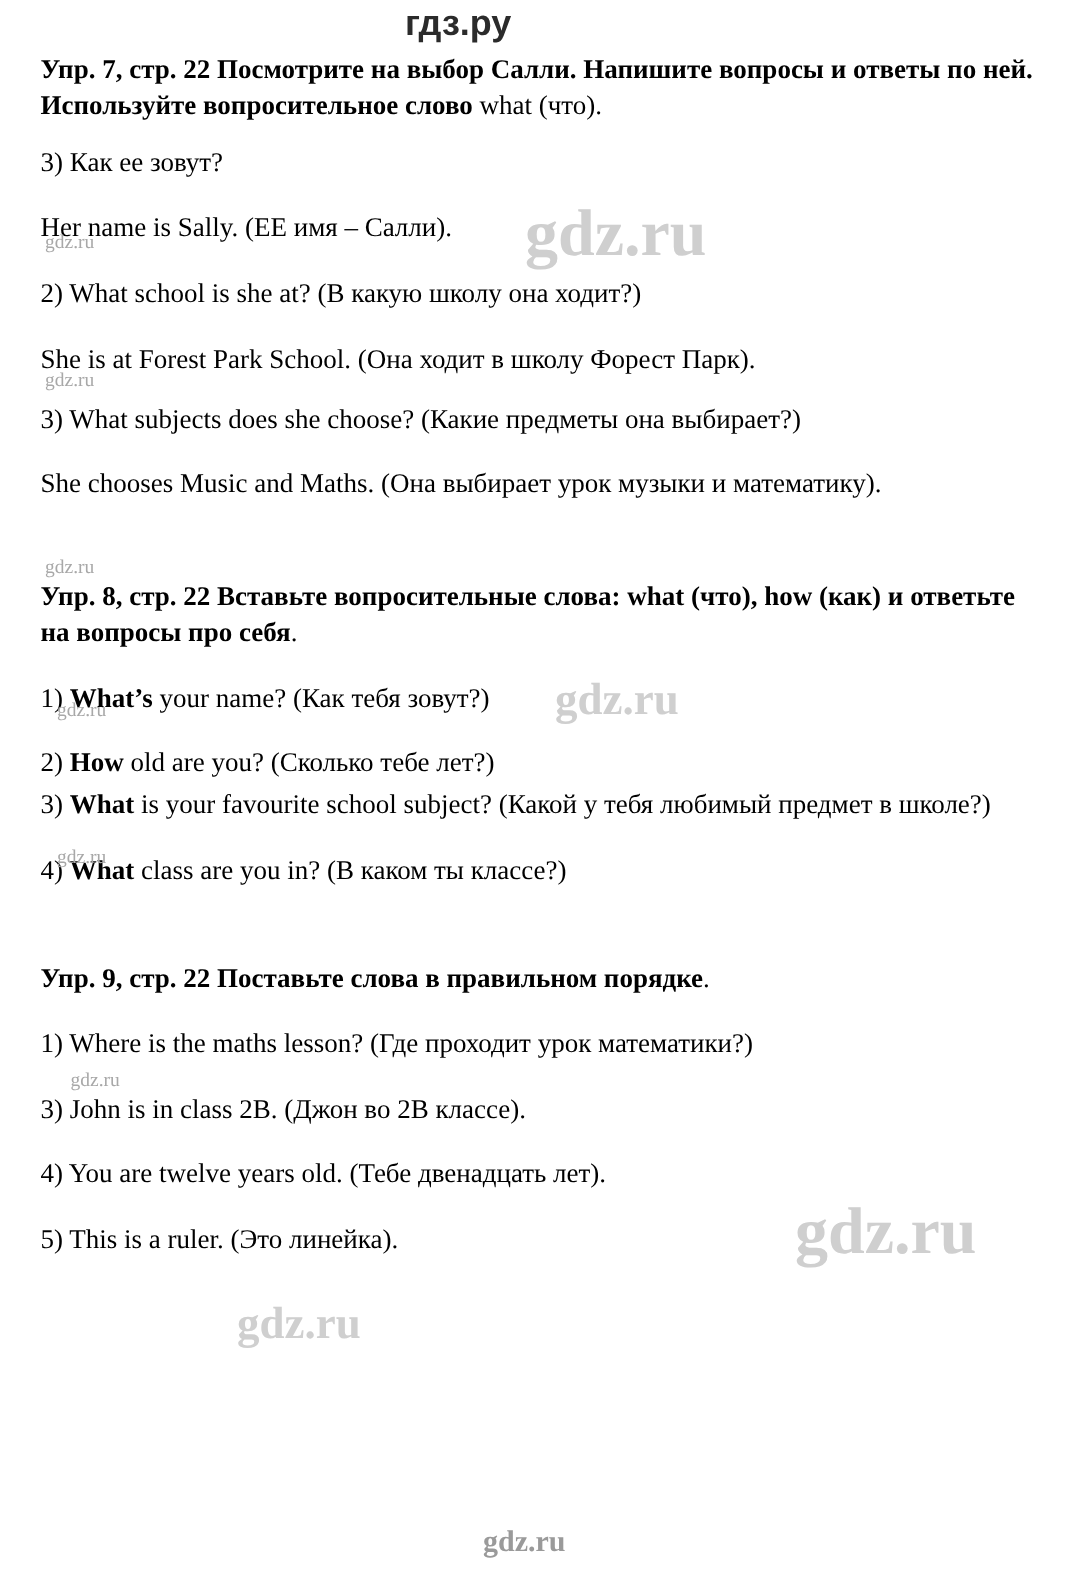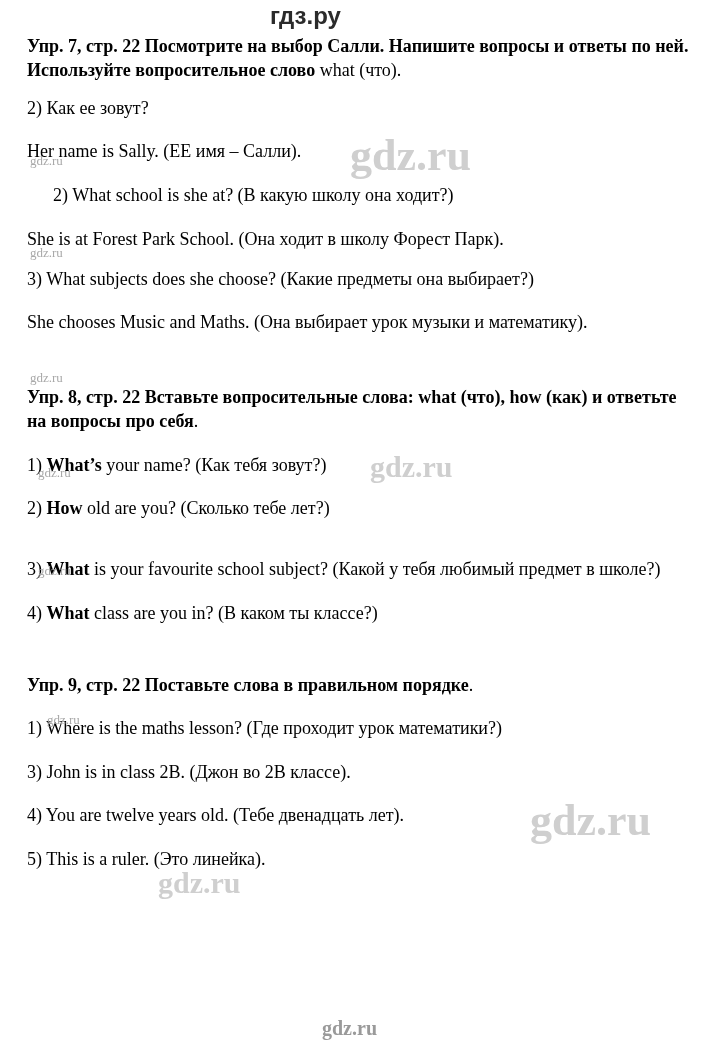--- a/index.html
+++ b/index.html
@@ -93,38 +93,38 @@
 <div class="page">
 
   <div class="logo-top">гдз.ру</div>
 
   <div class="content">
 
     <div class="blk">
       <p class="task-head">
         <span>Упр. 7, стр. 22 Посмотрите на выбор Салли. Напишите вопросы и ответы по ней. Используйте вопросительное слово</span><span class="normal"> what (что).</span>
       </p>
-      <p style="margin-bottom:20px;">2) Как ее зовут?</p>
+      <p style="margin-bottom:20px;">3) Как ее зовут?</p>
       <p style="margin-bottom:20px;">Her name is Sally.  (ЕЕ имя – Салли).</p>
-      <p style="margin-bottom:20px;margin-left:26px;">2) What school is she at? (В какую школу она ходит?)</p>
+      <p style="margin-bottom:20px;">2) What school is she at? (В какую школу она ходит?)</p>
       <p style="margin-bottom:16px;">She is at Forest Park School. (Она ходит в школу Форест Парк).</p>
       <p style="margin-bottom:20px;">3) What subjects does she choose? (Какие предметы она выбирает?)</p>
       <p style="margin-bottom:20px;">She chooses Music and Maths. (Она выбирает урок музыки и математику).</p>
     </div>
 
     <div class="spacer-lg"></div>
 
     <div class="blk">
       <p class="task-head" style="margin-bottom:20px;">
         <span>Упр. 8, стр. 22 Вставьте вопросительные слова: what (что), how (как) и ответьте на вопросы про себя</span><span class="normal">.</span>
       </p>
       <p style="margin-bottom:20px;">
         <span>1) </span><span class="bold">What’s</span><span> your name? (Как тебя зовут?)</span>
       </p>
-      <p style="margin-bottom:37px;">
+      <p style="margin-bottom:4px;">
         <span>2) </span><span class="bold">How</span><span> old are you? (Сколько тебе лет?)</span>
       </p>
       <p style="margin-bottom:20px;">
         <span>3) </span><span class="bold">What</span><span> is your favourite school subject? (Какой у тебя любимый предмет в школе?)</span>
       </p>
       <p style="margin-bottom:16px;">
         <span>4) </span><span class="bold">What</span><span> class are you in? (В каком ты классе?)</span>
       </p>
     </div>
 

